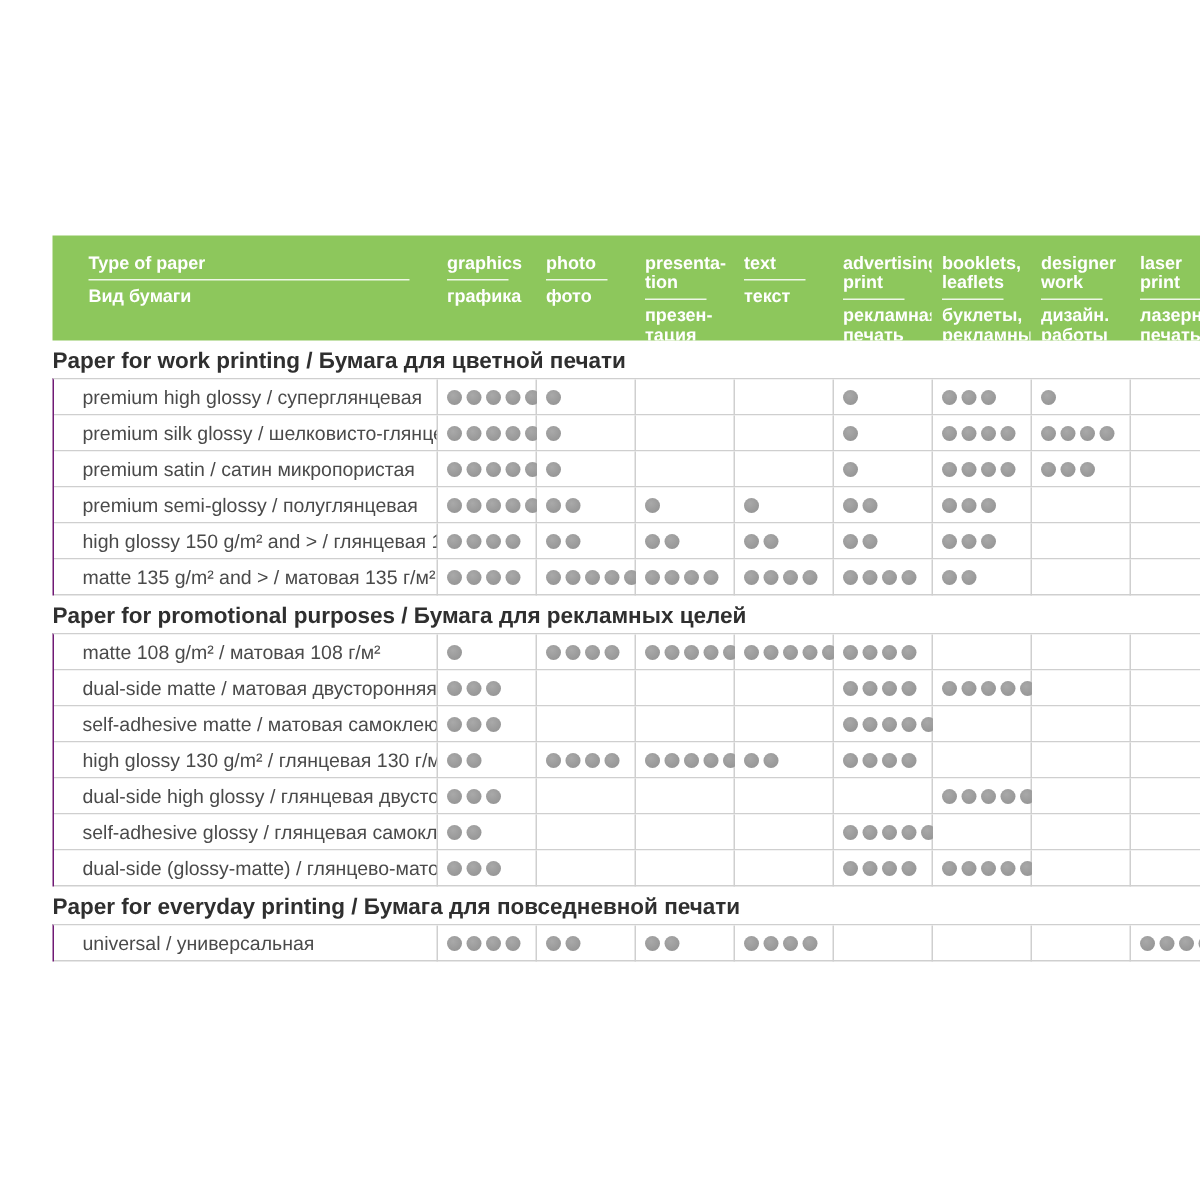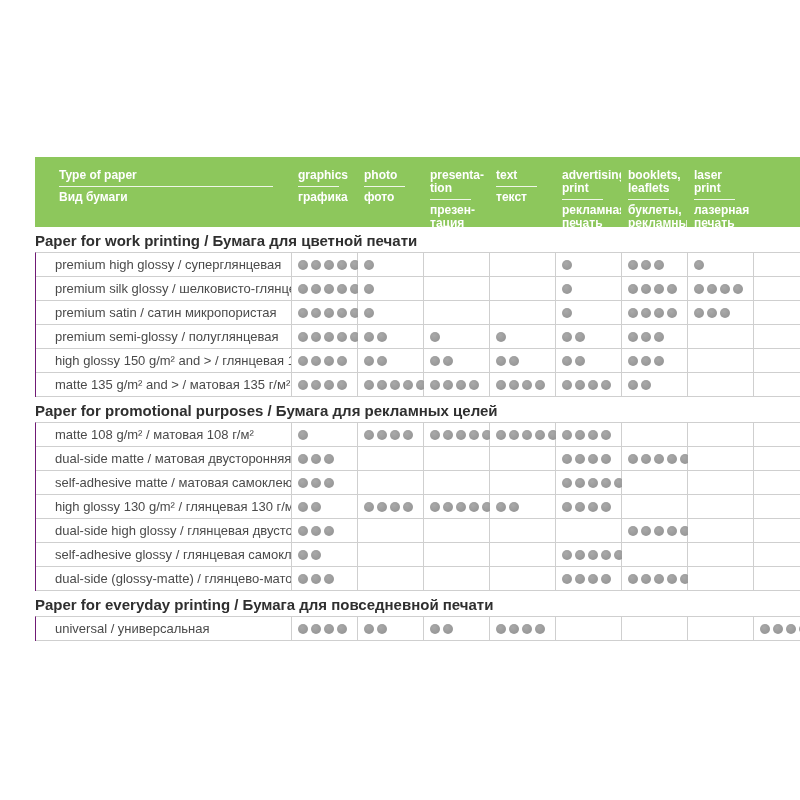--- a/index.html
+++ b/index.html
@@ -120,20 +120,27 @@
 печать</div>
         </div>
         <div class="h-cell">
           <div class="h-en">booklets,
 leaflets</div>
           <div class="h-rule"></div>
           <div class="h-ru">буклеты,
 рекламных</div>
         </div>
         <div class="h-cell">
+          <div class="h-en">designer
+work</div>
+          <div class="h-rule"></div>
+          <div class="h-ru">дизайн.
+работы</div>
+        </div>
+        <div class="h-cell">
           <div class="h-en">laser
 print</div>
           <div class="h-rule"></div>
           <div class="h-ru">лазерная
 печать</div>
         </div>
       </div>
     <div>
         <div class="section-title">Paper for work printing / Бумага для цветной печати</div>
         <div class="section-table">

